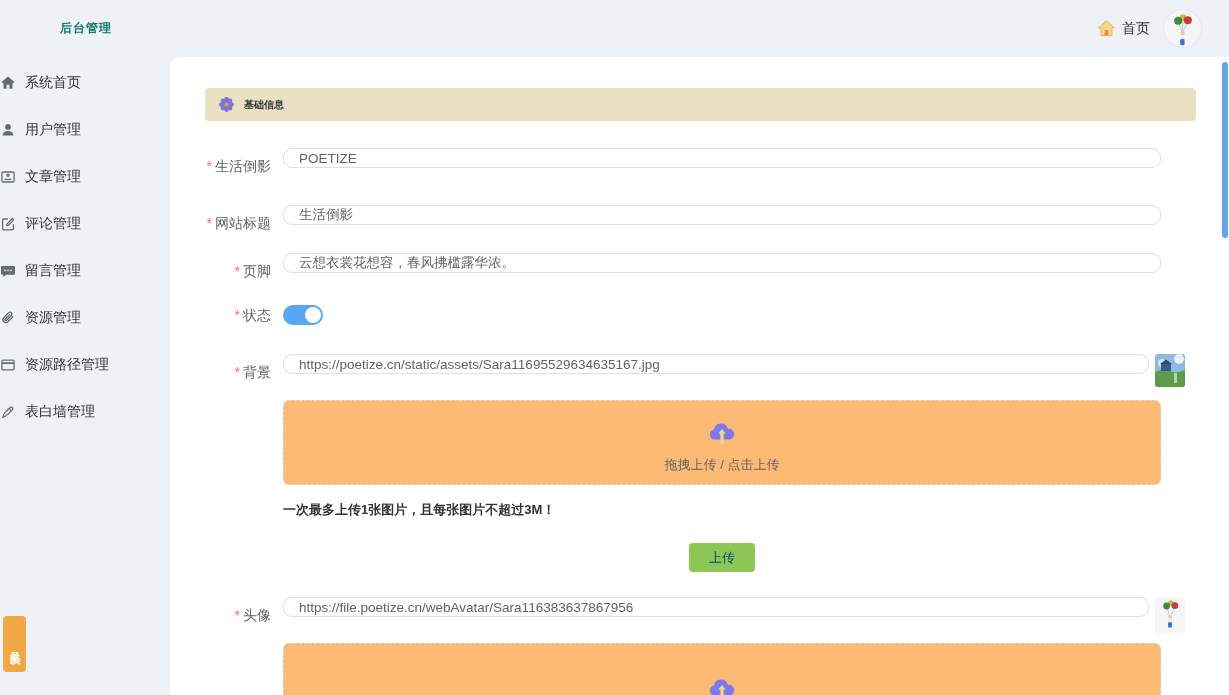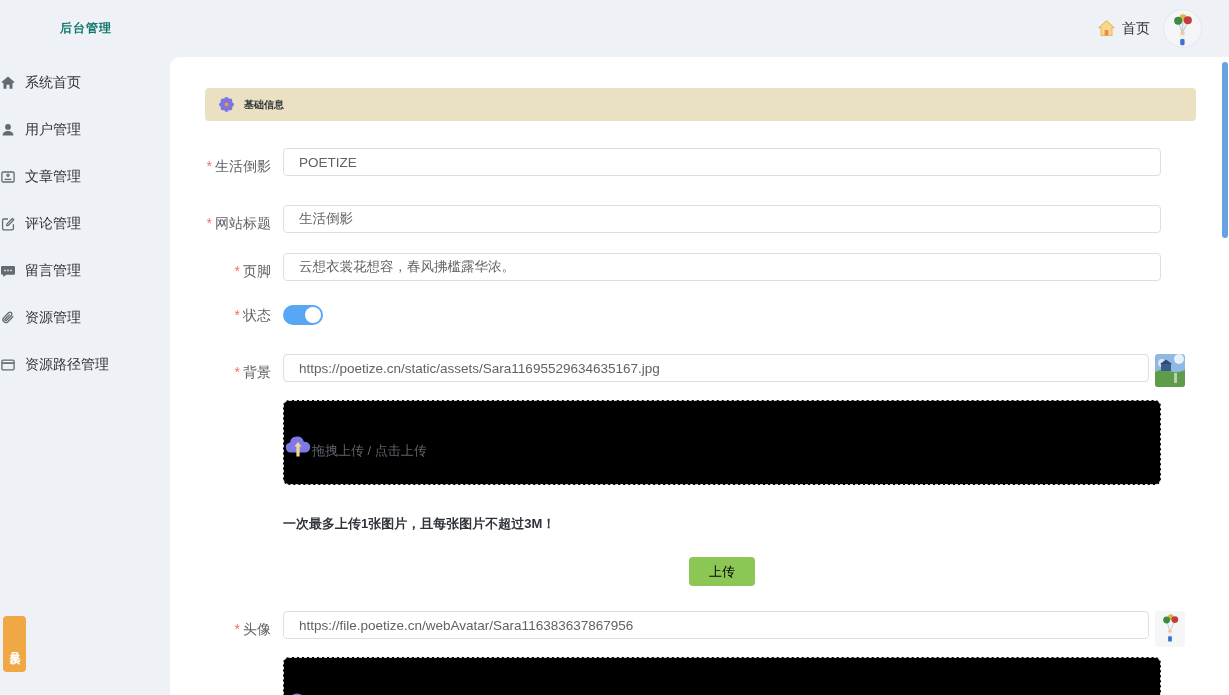--- a/index.html
+++ b/index.html
@@ -38,53 +38,53 @@
   .section-bar { margin:31px 33px 0 35px; height:33px; background:#eae1c3; border-radius:4px; display:flex; align-items:center; padding-left:13px; gap:9px; }
   .section-bar .title { font-size:10px; font-weight:700; color:#33373d; }
 
   .frow { display:flex; margin-left:35px; margin-right:68px; align-items:flex-start; }
   .frow.with-thumb { margin-right:44px; }
   .flabel { width:78px; flex:0 0 78px; text-align:right; padding-right:12px; font-size:14px; color:#606266; line-height:36px; white-space:nowrap; }
   .flabel .star { color:#f56c6c; margin-right:3px; }
   .fcontrol { flex:1; min-width:0; }
 
   .text-input {
-    width:100%; height:28px; border:1px solid #dcdfe6; border-radius:4px;
+    width:100%; height:20px; border:1px solid #dcdfe6; border-radius:9px;
     padding:0 15px; font-size:13.5px; color:#606266; background:#fff; outline:none;
     font-family:"Liberation Sans","DejaVu Sans",sans-serif;
   }
 
   .toggle-row .flabel { line-height:20px; }
   .switch { width:40px; height:20px; border-radius:10px; background:#58a7f5; position:relative; cursor:pointer; display:inline-block; }
   .switch .knob { position:absolute; top:2px; right:2px; width:16px; height:16px; border-radius:50%; background:#fff; }
 
   .thumb-box { flex:0 0 30px; margin-left:6px; border-radius:3px; overflow:hidden; cursor:pointer; line-height:0; }
 
   .dropzone {
-    border:1px dashed #d6d9de; border-radius:6px; background:#000000; height:85px;
-    display:flex; flex-direction:row; align-items:center; justify-content:flex-start;
+    border:1px dashed #d6d9de; border-radius:6px; background:#fdba74; height:85px;
+    display:flex; flex-direction:column; align-items:center; justify-content:center;
     padding-top:8px; cursor:pointer;
   }
   .dropzone .dz-text { margin-top:9px; font-size:13px; color:#5f646b; }
 
   .hint-text { font-size:13px; font-weight:700; color:#30343a; line-height:18px; }
 
   .btn-row .fcontrol { text-align:center; }
   .upload-btn {
-    display:inline-block; background:#8cc654; color:#000000; border:none; border-radius:4px;
+    display:inline-block; background:#8cc654; color:#0c4a6e; border:none; border-radius:4px;
     font-size:13px; padding:8px 20px; cursor:pointer; line-height:1;
     font-family:"Liberation Sans","DejaVu Sans",sans-serif;
   }
 
   .scrollbar-thumb { position:absolute; left:1222px; top:62px; width:6px; height:176px; background:#66a3e0; border-radius:3px; cursor:pointer; }
 
   
   .mt27 { margin-top:27px; } .mt21 { margin-top:21px; } .mt12 { margin-top:12px; }
   .mt16 { margin-top:16px; } .mt25 { margin-top:25px; } .mt10 { margin-top:10px; }
-  .mt32 { margin-top:30px; } .mt24 { margin-top:24px; }
+  .mt32 { margin-top:16px; } .mt24 { margin-top:24px; }
 </style>
 </head>
 <body>
 
 <div class="app-header">
   <div class="app-title">后台管理</div>
   <div class="header-right">
     <div class="home-link">
       <span style="line-height:0;">
         <svg width="19" height="17" viewBox="0 0 20 18">
@@ -170,20 +170,29 @@
     <span>资源管理</span>
   </div>
   <div class="side-item">
     <span class="s-icon">
       <svg viewBox="0 0 16 16" width="16" height="16" fill="none" stroke="currentColor" stroke-width="1.3">
           <rect x="1.9" y="3.2" width="12.2" height="9.6" rx="1.2"></rect>
           <path d="M1.9 6.1h12.2" stroke-width="1.7"></path>
         </svg>
     </span>
     <span>资源路径管理</span>
+  </div>
+  <div class="side-item">
+    <span class="s-icon">
+      <svg viewBox="0 0 16 16" width="16" height="16" fill="none" stroke="currentColor" stroke-width="1.2" stroke-linejoin="round">
+          <path d="M2.6 13.4c.4-2.2 1.2-3.8 3-5.6l4.5-4.3a1.6 1.6 0 0 1 2.3 2.3L8 10.2c-1.8 1.8-3.3 2.6-5.4 3.2z"></path>
+          <path d="M9.3 4.7l1.9 1.9" stroke-linecap="round"></path>
+        </svg>
+    </span>
+    <span>表白墙管理</span>
   </div>
 
   <div class="feedback-tab">意见反馈</div>
 </div>
 
 <div class="main-panel">
 
   <div class="section-bar">
     <span style="line-height:0;">
       <svg width="17" height="17" viewBox="0 0 18 18">

